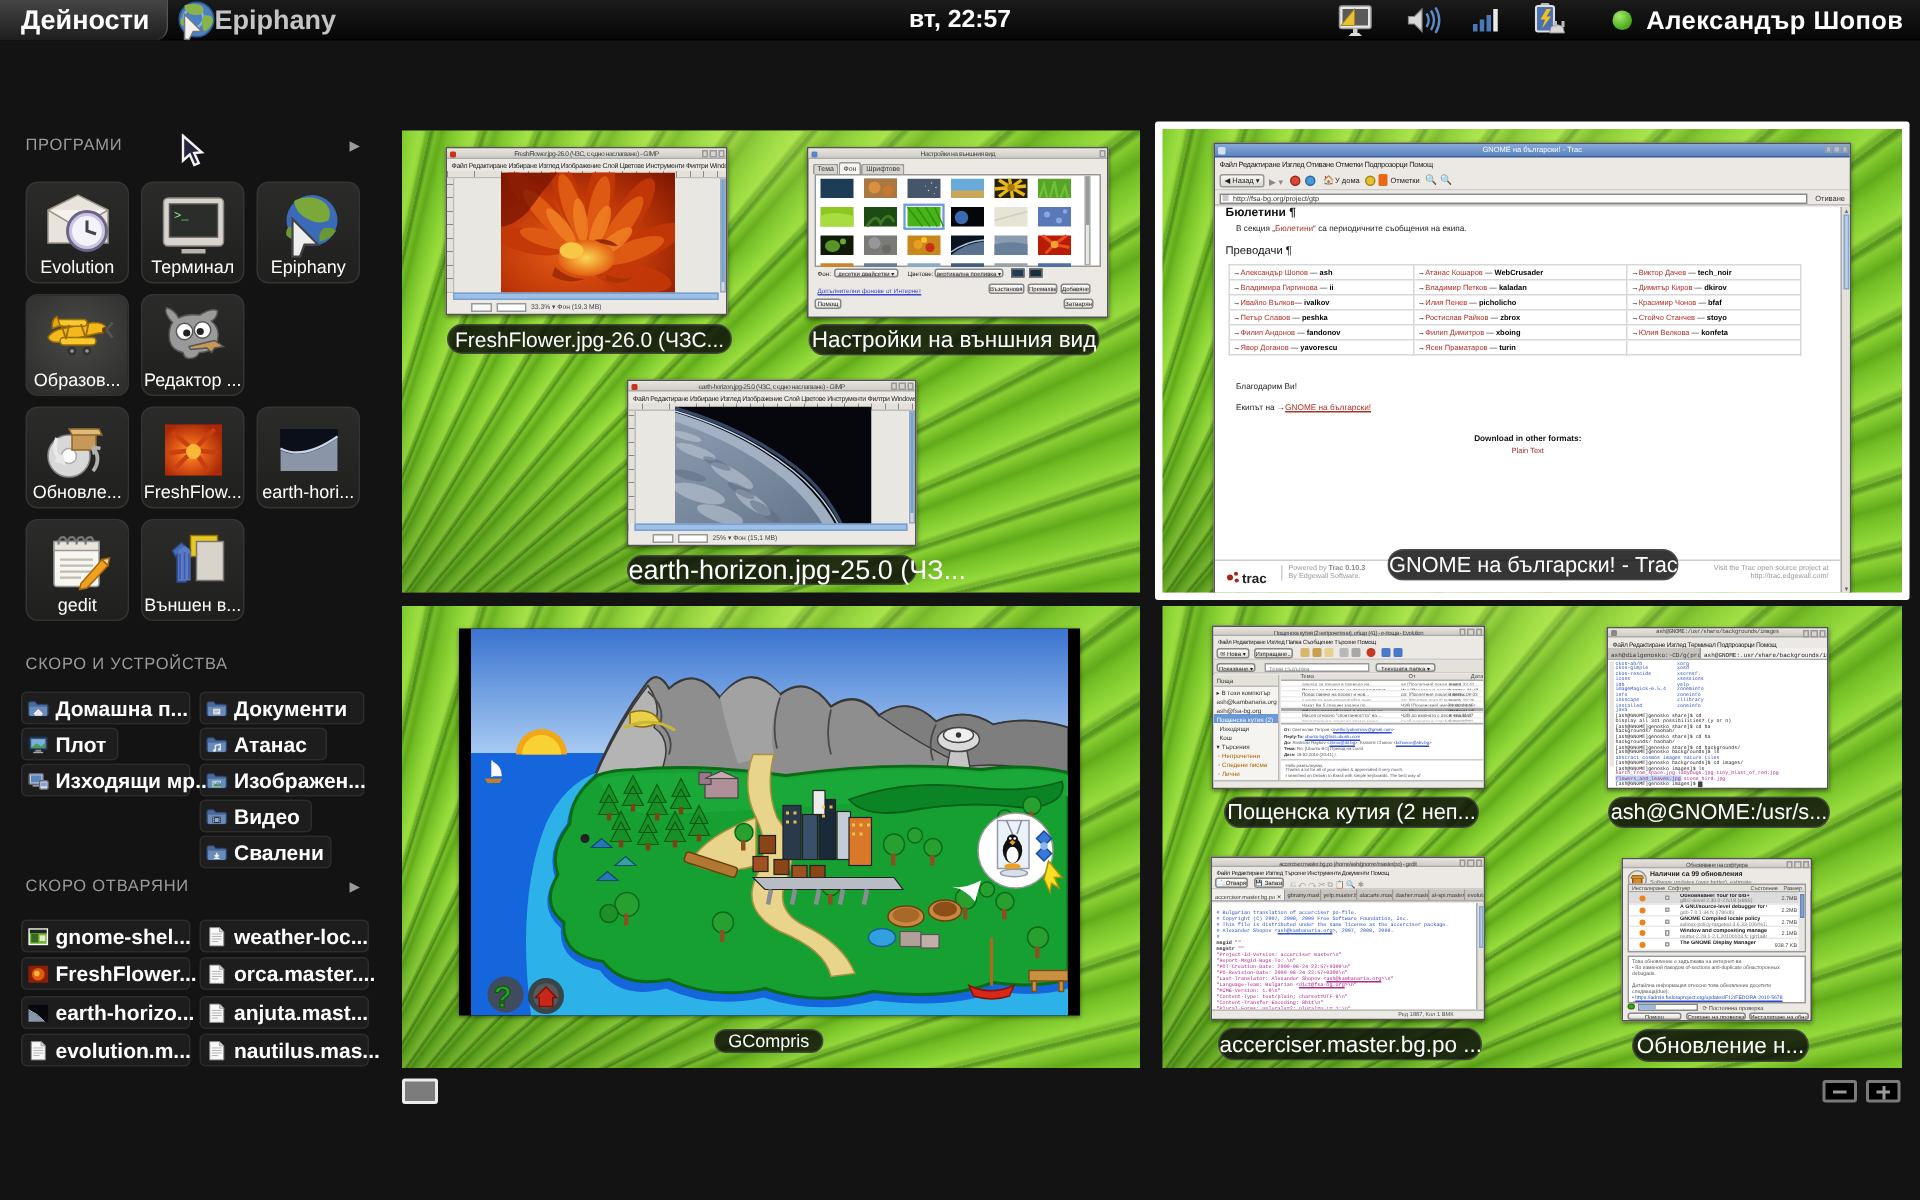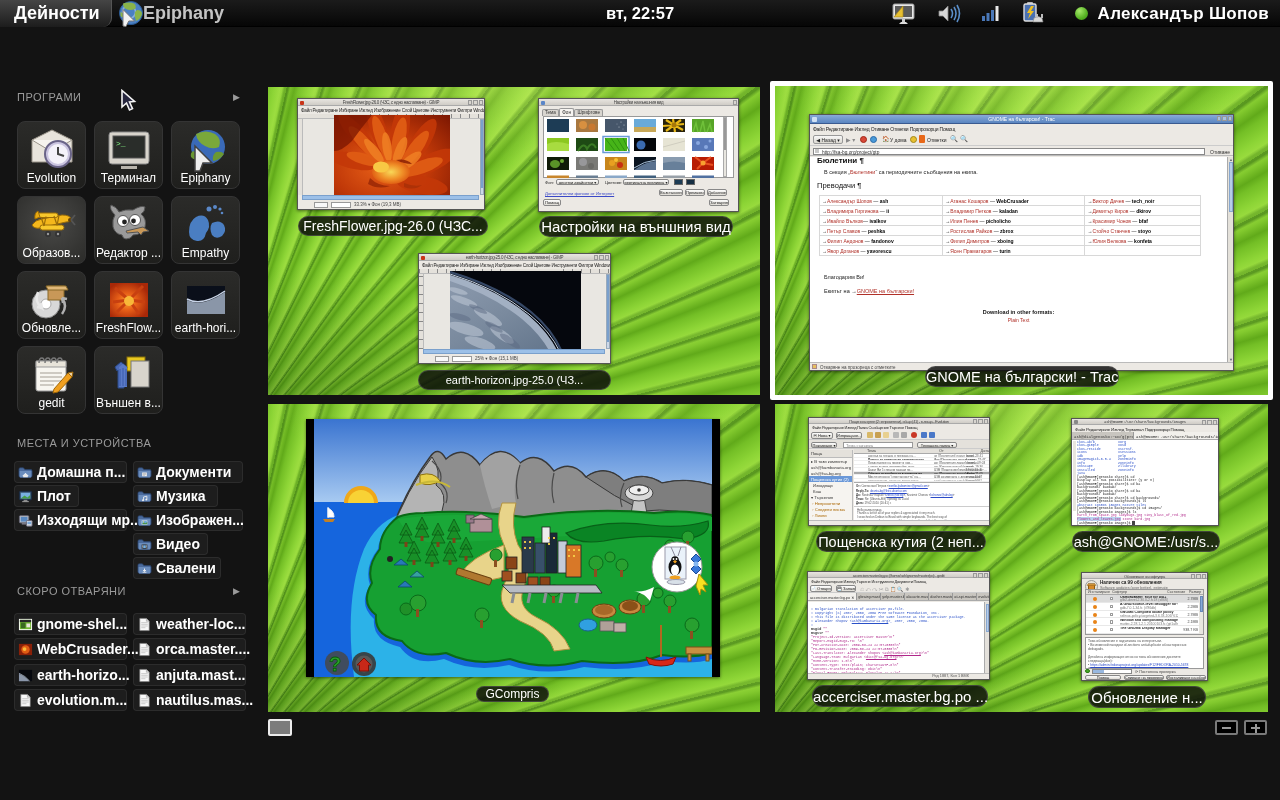--- a/index.html
+++ b/index.html
@@ -286,24 +286,24 @@
       <div class="gvs">
           <i style="height:92%"></i>
         </div>
       <div class="ghs"></div>
       <div class="gstat">
           <span class="zbox"></span>
           <span class="zbox2"></span>
           <span style="position:absolute;left:56px;top:2px">25% ▾  Фон (15,1 MB)</span>
         </div>
     </div>
-    <div class="wlabel" style="left:150px;top:283px;width:193px;height:20px;font-size:11px;line-height:19px">earth-horizon.jpg-25.0 (ЧЗ...</div>
+    <div class="wlabel" style="left:150px;top:283px;width:193px;height:20px;font-size:18px;line-height:19px">earth-horizon.jpg-25.0 (ЧЗ...</div>
   </div>
   <div class="ws grass" id="ws2" style="left:775px;top:86px;width:493px;height:309px">
-    <div class="win" style="left:34px;top:28px;width:425px;height:257px;background:#ece9e4">
+    <div class="win" style="left:34px;top:9px;width:425px;height:309px;background:#ece9e4">
 
       <div style="height:9px;background:linear-gradient(#88aad8,#5a85c0);border-bottom:1px solid #3a5a90;position:relative">
         <span style="position:absolute;left:2px;top:1.5px;width:5px;height:5px;background:#cfe0f4;border-radius:1px"></span>
         <span style="position:absolute;width:100%;text-align:center;top:1px;font-size:5px;color:#fff">GNOME на български! - Trac</span>
         <span class="wbtns">
             <i style="background:#a8c0e0"></i>
             <i style="background:#a8c0e0"></i>
             <i style="background:#a8c0e0"></i>
           </span>
       </div>
@@ -369,20 +369,30 @@
                 <td class="tdc">→<span class="rl">Явор Доганов</span> — <b>yavorescu</b></td>
                 <td class="tdc">→<span class="rl">Ясен Праматаров</span> — <b>turin</b></td>
                 <td class="tdc"></td>
               </tr>
         </tbody>
           </table>
         <div style="position:absolute;left:14px;top:117px;font-size:5.5px;color:#222">Благодарим Ви!</div>
         <div style="position:absolute;left:14px;top:131px;font-size:5.5px;color:#222">Екипът на →<span style="color:#b03028;text-decoration:underline">GNOME на български!</span></div>
         <div style="position:absolute;left:0;right:6px;top:152px;text-align:center;font-size:5.5px;font-weight:bold;color:#111">Download in other formats:</div>
         <div style="position:absolute;left:0;right:6px;top:160px;text-align:center;font-size:5px;color:#b03028">Plain Text</div>
+        <div style="position:absolute;left:0;right:6px;bottom:0;height:22px;border-top:0.5px solid #ccc">
+          <svg class="abs" style="left:6px;top:5px" width="34" height="12" viewBox="0 0 34 12">
+              <circle cx="4" cy="6" r="2" fill="#a82818"></circle>
+              <circle cx="8" cy="3.5" r="1.4" fill="#a82818"></circle>
+              <circle cx="8.5" cy="8" r="1.4" fill="#a82818"></circle>
+              <text x="12" y="9.5" font-size="9" font-weight="bold" fill="#222">trac</text>
+            </svg>
+          <div style="position:absolute;left:44px;top:3px;font-size:4.8px;color:#999;border-left:0.5px solid #ccc;padding-left:4px">Powered by <b style="color:#888">Trac 0.10.3</b><br>By Edgewall Software.</div>
+          <div style="position:absolute;right:8px;top:3px;font-size:4.8px;color:#999;text-align:right">Visit the Trac open source project at<br>http://trac.edgewall.com/</div>
+        </div>
       </div>
 
       <div style="position:absolute;left:0;bottom:0;width:100%;height:8px;background:#ece9e4;border-top:1px solid #bbb;font-size:4.5px;color:#444;padding:1.5px 0 0 10px">Отваряне на прозореца с отметките</div>
       <div class="abs" style="left:2px;bottom:1.5px;width:5px;height:5px;background:#e8c060;border:0.5px solid #a88"></div>
     </div>
     <div class="wlabel" style="left:150px;top:280px;width:194px;height:21px;font-size:14.5px;line-height:20px">GNOME на български! - Trac</div>
   </div>
   <div class="ws grass" id="ws3" style="left:268px;top:404px;width:492px;height:308px">
     <div class="abs" style="left:38px;top:15px;width:414px;height:258px;background:#000;box-shadow:0 1px 3px rgba(0,0,0,.5)">
       <svg class="abs" style="left:8px;top:0" width="398" height="258" viewBox="0 0 398 258">
@@ -943,31 +953,20 @@
       <svg class="ic" viewBox="0 0 48 48">
     <path d="M10 14 Q4 8 6 4 Q12 6 14 11 Q20 8 28 9 Q36 4 40 6 Q40 11 36 13 Q42 18 40 26 Q37 34 28 34 Q26 38 21 38 Q18 38 17 34 Q10 33 8 26 Q7 18 10 14z" fill="#9a9a9a" stroke="#555"></path>
     <circle cx="18" cy="20" r="5.5" fill="#fff" stroke="#555"></circle>
     <circle cx="30" cy="19" r="5.5" fill="#fff" stroke="#555"></circle>
     <circle cx="19.5" cy="21" r="2.4" fill="#222"></circle>
     <circle cx="28.5" cy="20" r="2.4" fill="#222"></circle>
     <path d="M21 30 L38 26 L44 30 L38 31 L36 34 L33 31 L22 32z" fill="#c89858" stroke="#555"></path>
   </svg>
       <div class="tl">Редактор ...</div>
     </div>
-  <div class="tile" style="left:171px;top:196px">
-      <svg class="ic" viewBox="0 0 48 48">
-    <circle cx="27" cy="8" r="2.5" fill="#5a88c8"></circle>
-        <circle cx="33" cy="6" r="2" fill="#5a88c8"></circle>
-        <circle cx="38" cy="8" r="1.6" fill="#5a88c8"></circle>
-        <circle cx="40" cy="12" r="1.3" fill="#5a88c8"></circle>
-    <path d="M14 16 Q22 12 26 19 Q29 26 24 32 Q22 41 15 40 Q7 39 7 31 Q7 20 14 16z" fill="#4a7ec2"></path>
-    <path d="M30 22 Q38 18 42 24 Q45 30 40 35 Q34 39 30 34 Q27 27 30 22z" fill="#4a7ec2"></path>
-  </svg>
-      <div class="tl">Empathy</div>
-    </div>
 
   <div class="tile" style="left:17px;top:271px">
       <svg class="ic" viewBox="0 0 48 48">
     <circle cx="18" cy="28" r="14" fill="#d8d8d8" stroke="#888"></circle>
     <circle cx="18" cy="28" r="5" fill="#fff" stroke="#aaa"></circle>
     <rect x="20" y="10" width="16" height="14" fill="#c89858" stroke="#886828"></rect>
     <path d="M18 10 h20 l2 4 h-20z" fill="#e0b878" stroke="#886828"></path>
     <path d="M10 16 q-4 10 4 16 l-1 -5 m1 5 l-5 -1" stroke="#e8e8e8" stroke-width="2.5" fill="none"></path>
     <path d="M34 38 q6 -8 0 -16 l1 5 m-1 -5 l5 1" stroke="#b0b0b0" stroke-width="2.5" fill="none"></path>
   </svg>
@@ -1018,21 +1017,21 @@
     <rect x="26" y="10" width="18" height="26" fill="#d8d4cc" stroke="#777"></rect>
     <path d="M10 16 l6 -5 6 5 -2 4 -1 -1 v18 h-6 v-18 l-1 1z" fill="#4a6ab8" stroke="#2a4a88"></path>
     <path d="M14 16 l4 -3 4 3 v20 h-8z" fill="#5a7ac8"></path>
     <g stroke="#3a5aa8" stroke-width="1">
           <path d="M15 18 v17 M18 17 v18 M21 18 v17"></path>
         </g>
   </svg>
       <div class="tl">Външен в...</div>
     </div>
 
-  <div class="shead" style="left:17px;top:437px">МЕСТА И УСТРОЙСТВА</div>
+  <div class="shead" style="left:17px;top:437px">СКОРО И УСТРОЙСТВА</div>
   <div class="pitem" style="left:14px;top:461px;width:113px">
       <svg class="mi" viewBox="0 0 16 16">
         <path d="M1 4.5 q0-1.5 1.5-1.5 h3.2 l1.6 1.8 h6.2 q1.5 0 1.5 1.5 v5.2 q0 1.5-1.5 1.5 h-11 q-1.5 0-1.5-1.5z" fill="#4a6a9c" stroke="#2a4268" stroke-width="0.8"></path>
         <path d="M1.8 6.5 h12.4 v5.8 q0 0.9-0.9 0.9 h-10.6 q-0.9 0-0.9-0.9z" fill="#6a8cbc"></path>
         <path d="M5.5 11.5 l2.5-2.5 2.5 2.5 v1.5 h-5z" fill="#e8e8e8"></path>
         <path d="M5 11.8 l3-3 3 3" stroke="#fff" stroke-width="0.9" fill="none"></path>
       </svg>
       <b>Домашна п...</b>
     </div>
   <div class="pitem" style="left:14px;top:485px;width:65px">
@@ -1065,21 +1064,21 @@
       <b>Документи</b>
     </div>
   <div class="pitem" style="left:133px;top:485px;width:85px">
       <svg class="mi" viewBox="0 0 16 16">
         <path d="M1 4.5 q0-1.5 1.5-1.5 h3.2 l1.6 1.8 h6.2 q1.5 0 1.5 1.5 v5.2 q0 1.5-1.5 1.5 h-11 q-1.5 0-1.5-1.5z" fill="#4a6a9c" stroke="#2a4268" stroke-width="0.8"></path>
         <path d="M1.8 6.5 h12.4 v5.8 q0 0.9-0.9 0.9 h-10.6 q-0.9 0-0.9-0.9z" fill="#6a8cbc"></path>
         <path d="M7 12 v-3.5 l3.5-0.8 v3.5" stroke="#f0f0f0" stroke-width="0.9" fill="none"></path>
         <circle cx="6.4" cy="12" r="1" fill="#f0f0f0"></circle>
         <circle cx="9.9" cy="11.3" r="1" fill="#f0f0f0"></circle>
       </svg>
-      <b>Музика</b>
+      <b>Атанас</b>
     </div>
   <div class="pitem" style="left:133px;top:509px;width:110px">
       <svg class="mi" viewBox="0 0 16 16">
         <path d="M1 4.5 q0-1.5 1.5-1.5 h3.2 l1.6 1.8 h6.2 q1.5 0 1.5 1.5 v5.2 q0 1.5-1.5 1.5 h-11 q-1.5 0-1.5-1.5z" fill="#4a6a9c" stroke="#2a4268" stroke-width="0.8"></path>
         <path d="M1.8 6.5 h12.4 v5.8 q0 0.9-0.9 0.9 h-10.6 q-0.9 0-0.9-0.9z" fill="#6a8cbc"></path>
         <rect x="5" y="8" width="6" height="4.5" fill="#f0f0f0"></rect>
         <rect x="5.5" y="8.5" width="5" height="3.5" fill="#68a8d8"></rect>
         <circle cx="7" cy="9.5" r="0.7" fill="#f8e060"></circle>
         <path d="M5.5 11.5 l2-1.5 1.5 1 2-1.5 v2.5 h-5.5z" fill="#4a9048"></path>
       </svg>
@@ -1121,21 +1120,21 @@
         <rect x="9" y="7" width="4" height="4" fill="#e8e4da"></rect>
       </svg>
       <b>gnome-shel...</b>
     </div>
   <div class="pitem" style="left:14px;top:638px;width:113px">
       <svg class="mi" viewBox="0 0 16 16">
         <rect x="1" y="2" width="14" height="12" fill="#8a2008"></rect>
         <circle cx="8" cy="8" r="4.5" fill="#e05c14"></circle>
         <circle cx="7" cy="7.5" r="2" fill="#f8b838"></circle>
       </svg>
-      <b>WebCrusader...</b>
+      <b>FreshFlower...</b>
     </div>
   <div class="pitem" style="left:14px;top:664px;width:113px">
       <svg class="mi" viewBox="0 0 16 16">
         <rect x="1" y="2" width="14" height="12" fill="#06080e"></rect>
         <path d="M1 6 Q8 9 12 14 L1 14z" fill="#8a96aa"></path>
         <path d="M1 5.5 Q8 8.5 12.5 14" stroke="#c8d4e4" stroke-width="0.7" fill="none"></path>
       </svg>
       <b>earth-horizo...</b>
     </div>
   <div class="pitem" style="left:14px;top:689px;width:113px">

